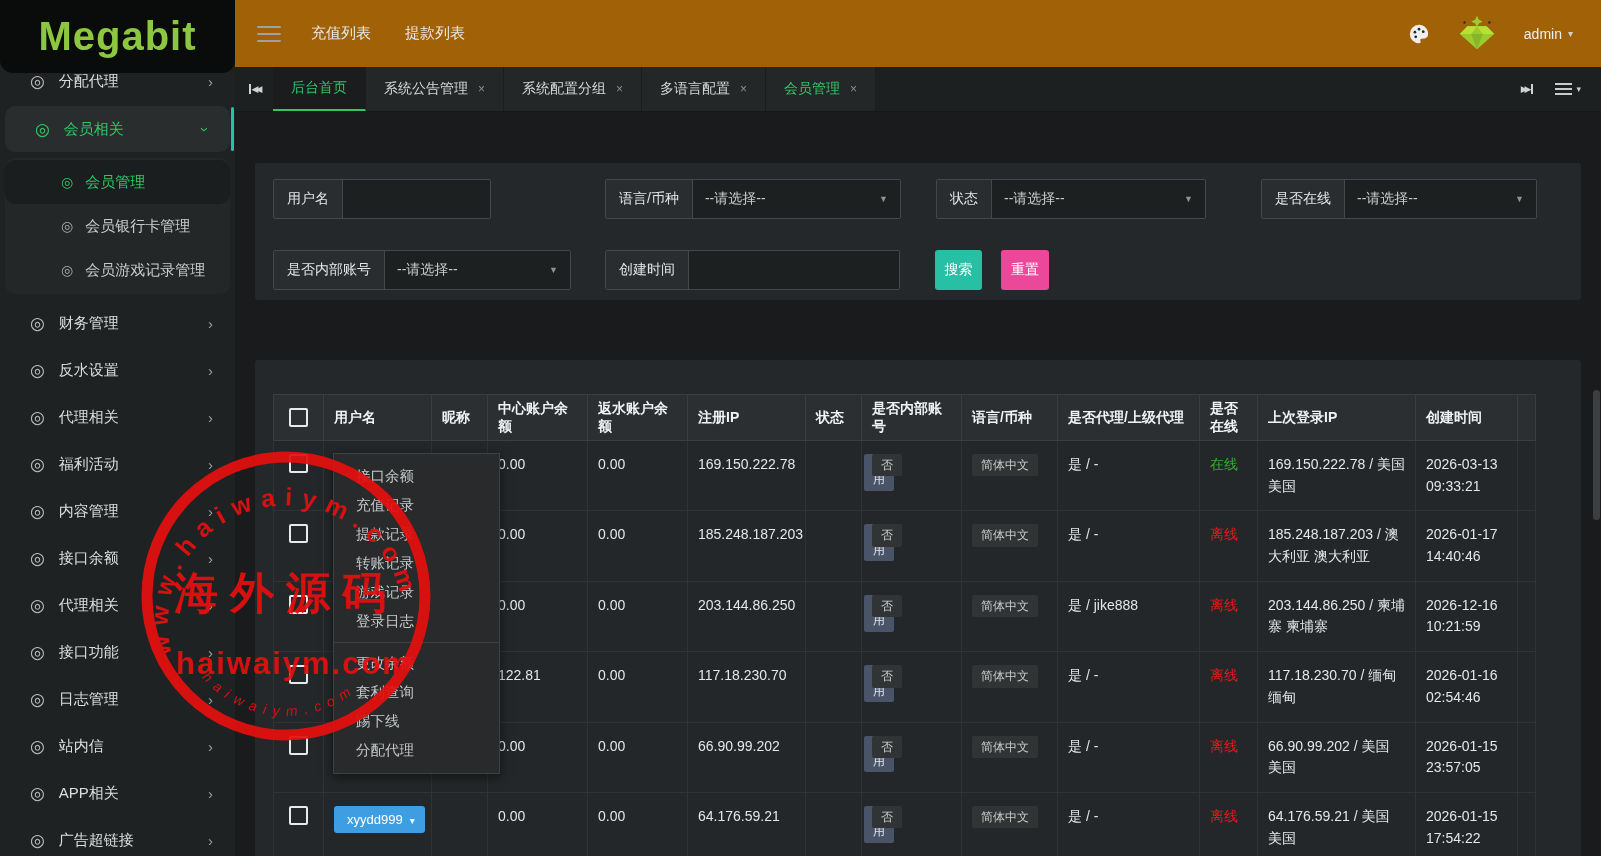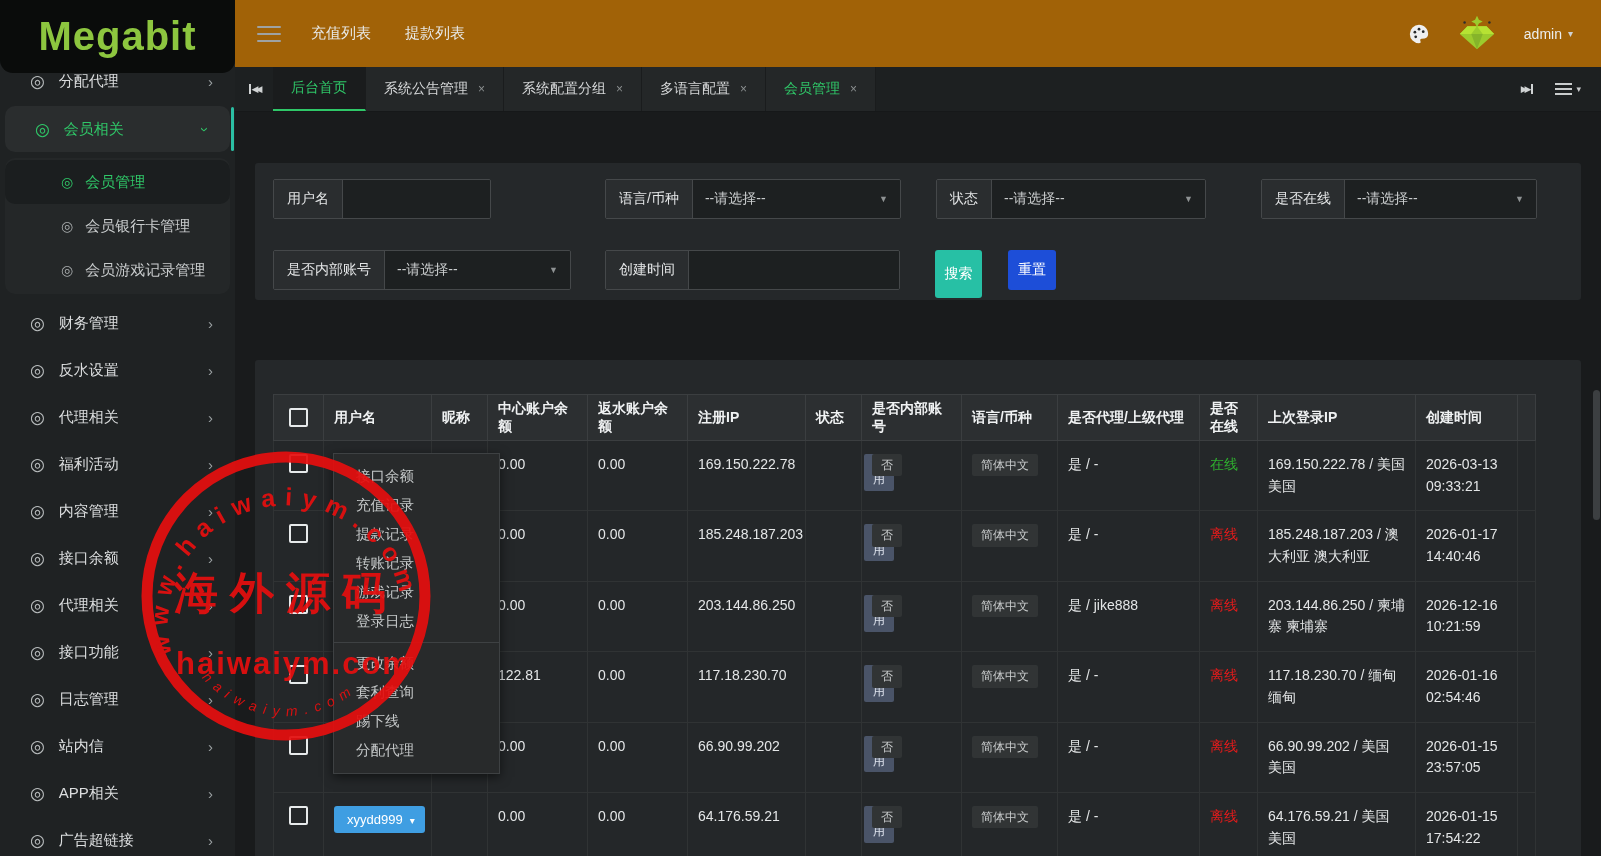--- a/index.html
+++ b/index.html
@@ -82,22 +82,22 @@
   .fgroup { display:flex; height:40px; border:1px solid #45484a; border-radius:2px; overflow:hidden; }
   .flabel { background:#2a2d2f; color:#e3e5e6; font-size:14px; display:flex; align-items:center;
             padding:0 13px; border-right:1px solid #45484a; white-space:nowrap; }
   .finput { flex:1; background:#1d2021; border:none; outline:none; color:#e3e5e6;
             font-size:14px; padding:0 10px; font-family:inherit; }
   .fselect { flex:1; background:#1d2021; color:#c9cccd; font-size:14px; display:flex;
              align-items:center; padding:0 12px; cursor:pointer; position:relative; }
   .fselect .sel-caret { position:absolute; right:12px; font-size:9px; color:#8e9293; }
   .btn { border:none; border-radius:3px; color:#fff; font-size:14px; cursor:pointer;
          font-family:inherit; }
-  .btn-search { width:47px; height:48px; background:#27c0a5; margin-right:26px; }
-  .btn-reset  { width:48px; height:40px; background:#1d4ed8; }
+  .btn-search { width:47px; height:40px; background:#27c0a5; margin-right:19px; }
+  .btn-reset  { width:48px; height:40px; background:#ec4899; }
 
   
   .table-card { position:absolute; left:20px; right:20px; top:248px; height:620px;
                 background:#25282a; border-radius:3px; padding:18px; }
   .toolbar { display:flex; gap:12px; }
   .btn-add { height:35px; padding:0 16px; background:#27c0a5; }
   .btn-del { height:35px; padding:0 14px; background:#ed6b6b; }
   .btn .bico { font-size:13px; margin-right:5px; }
   .tbl-wrap { margin-top:16px; position:relative; }
   table { width:1262px; border-collapse:collapse; table-layout:fixed; }

